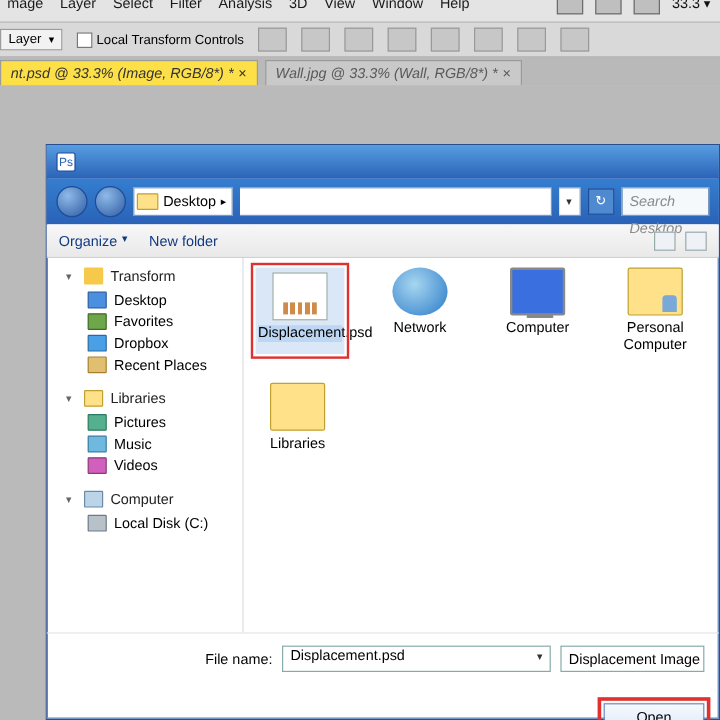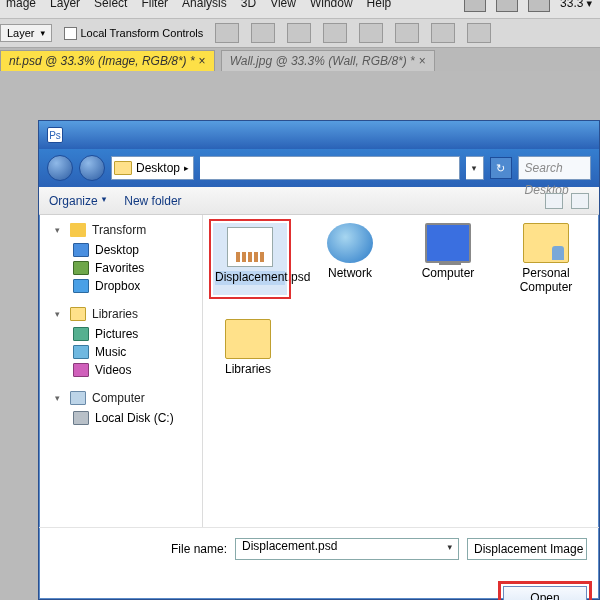--- a/index.html
+++ b/index.html
@@ -171,20 +171,24 @@
           <span>Desktop</span>
         </div>
       <div class="sb-item">
           <span class="i i-dl"></span>
           <span>Favorites</span>
         </div>
       <div class="sb-item">
           <span class="i i-dbx"></span>
           <span>Dropbox</span>
         </div>
+      <div class="sb-item">
+          <span class="i i-rec"></span>
+          <span>Recent Places</span>
+        </div>
       <div class="sb-sep"></div>
       <div class="sb-group head">
           <span class="i-caret">▾</span>
           <span class="i i-lib"></span>
           <span>Libraries</span>
         </div>
       <div class="sb-item">
           <span class="i i-pic"></span>
           <span>Pictures</span>
         </div>

